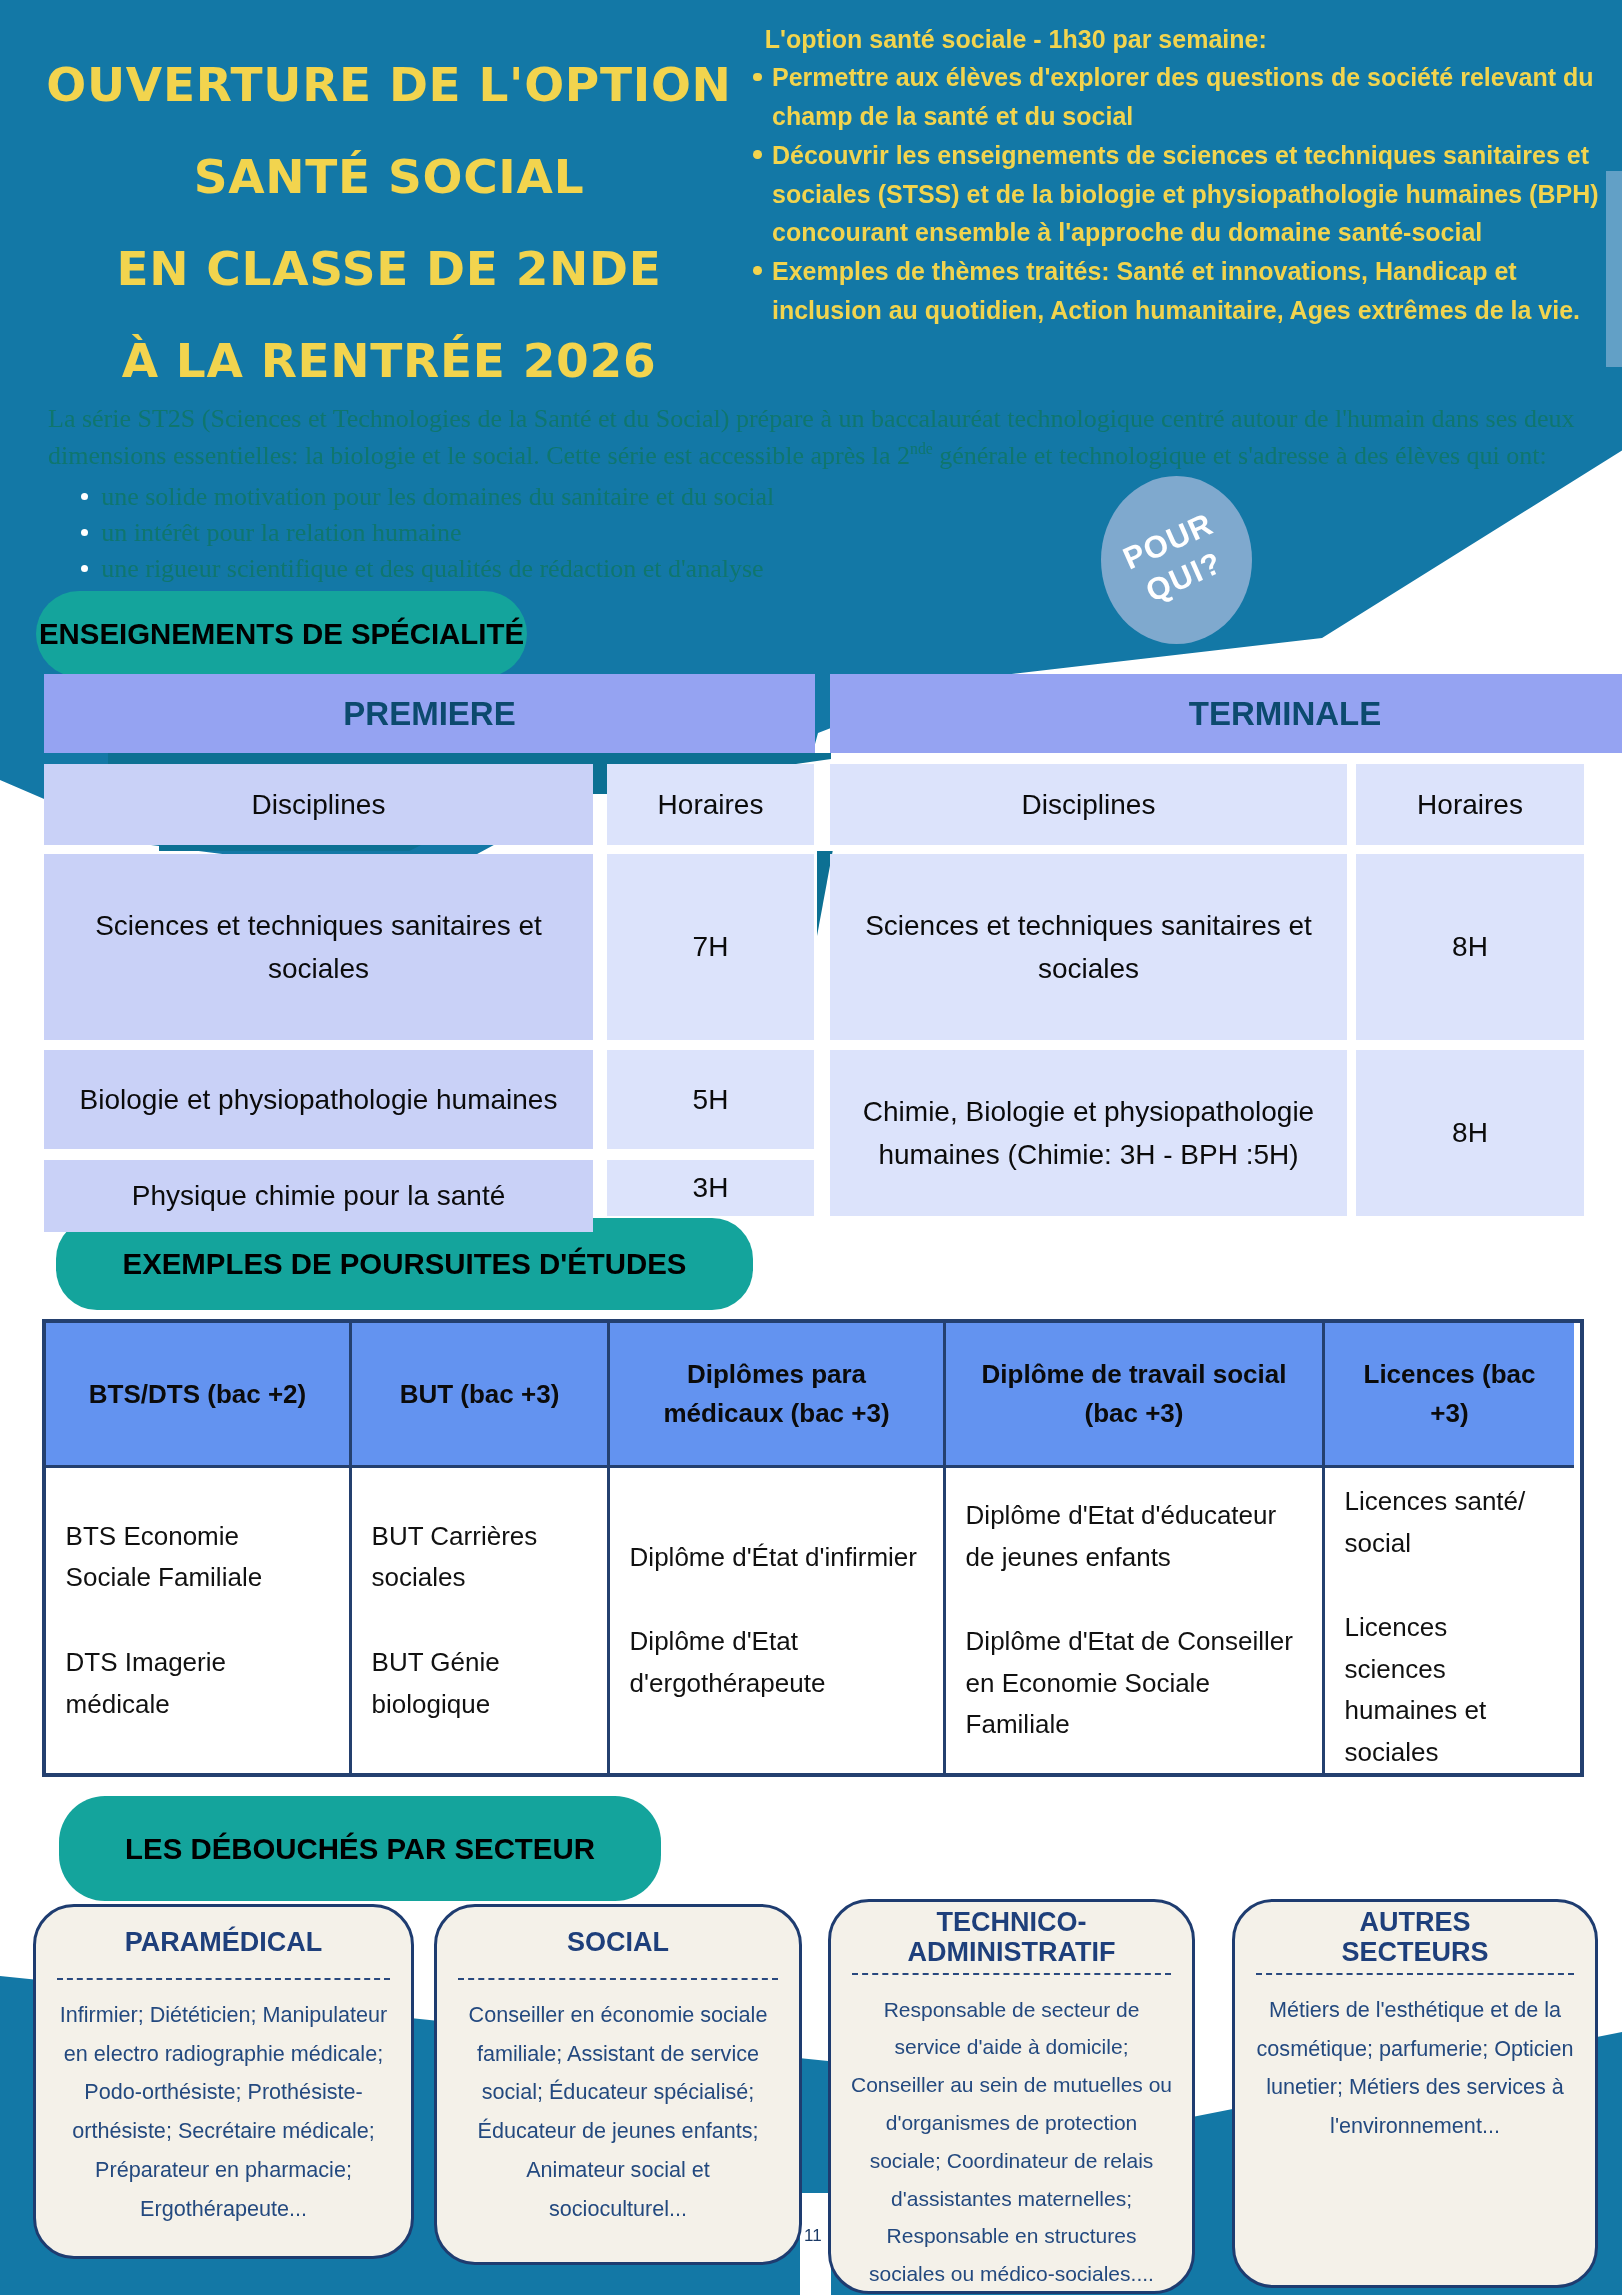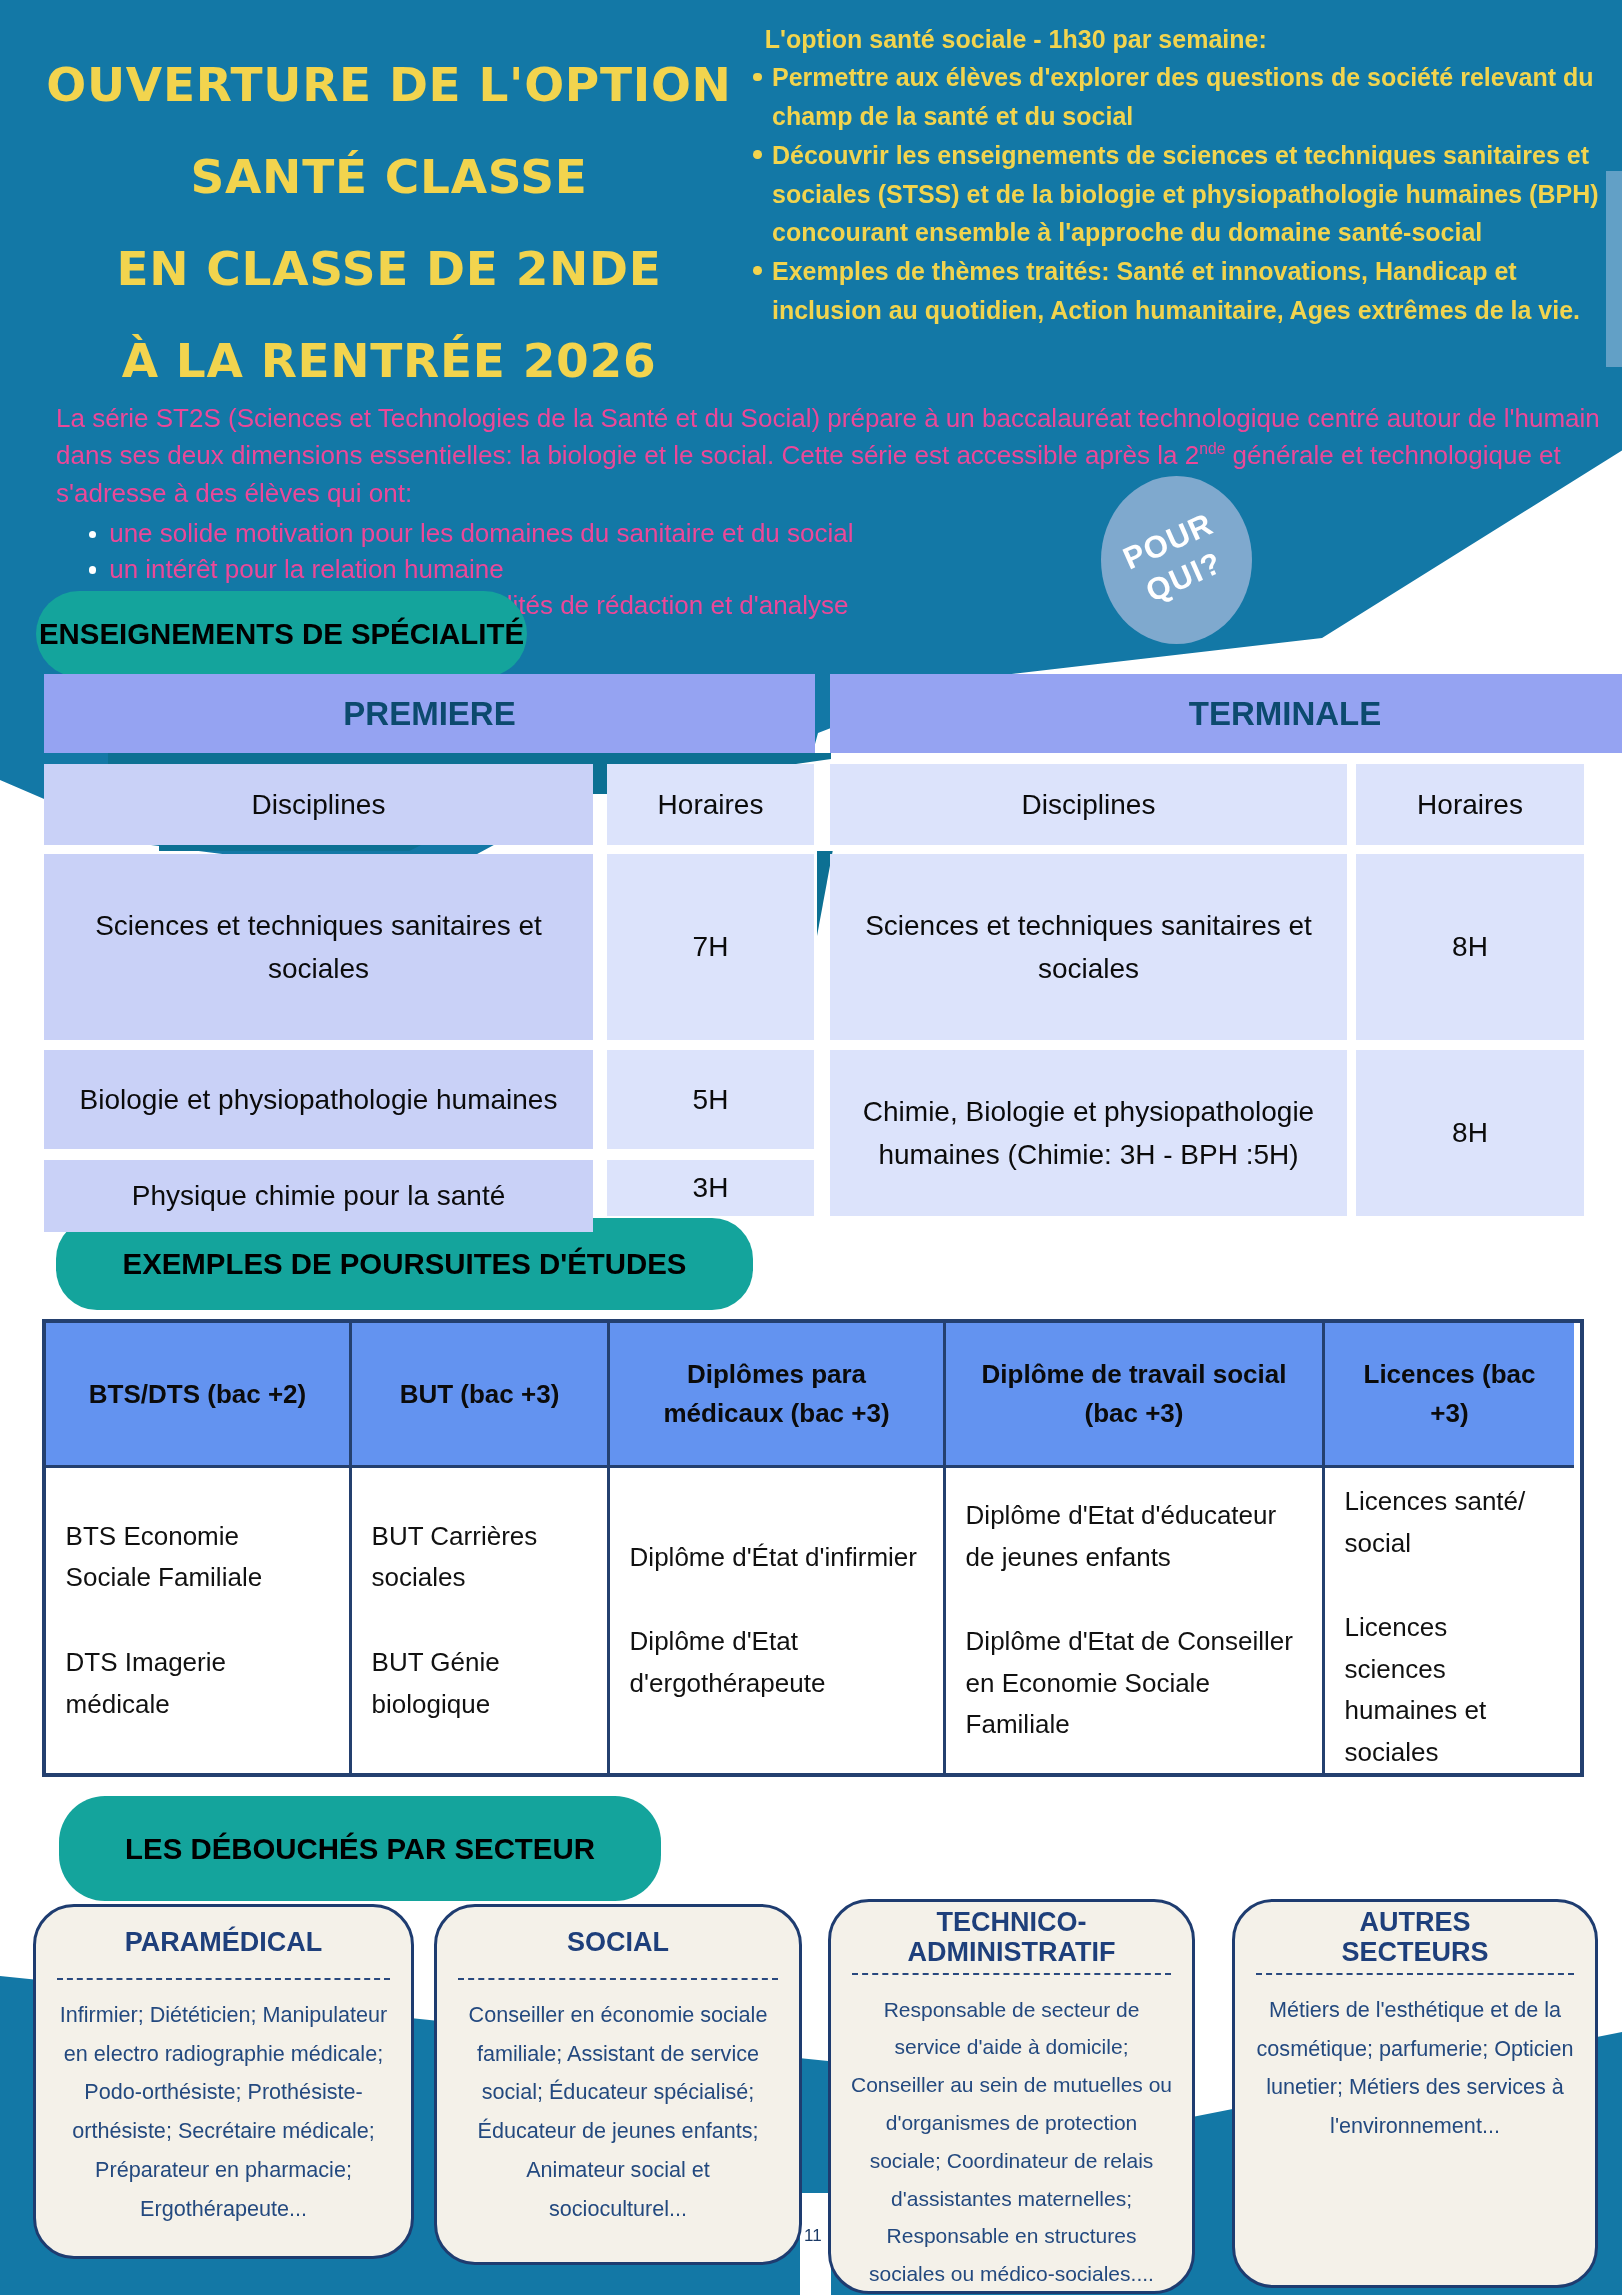--- a/index.html
+++ b/index.html
@@ -28,21 +28,21 @@
   .title-block{left:39px;top:38px;width:700px;z-index:2;text-align:center;color:#f2d44e;
     font-family:"DejaVu Sans",sans-serif;font-weight:800;font-size:47px;letter-spacing:0.7px;}
   .title-line{height:92px;display:flex;align-items:center;justify-content:center;white-space:nowrap;}
 
   .opt-block{left:753px;top:19.6px;width:847px;z-index:2;color:#f2d44e;font-weight:bold;
     font-size:25px;line-height:1.55;}
   .opt-line{display:flex;align-items:flex-start;}
   .opt-intro{margin-left:11.8px;}
   .dot{flex:0 0 auto;width:8.5px;height:8.5px;border-radius:50%;background:#f2d44e;margin:14.4px 10.5px 0 0;}
 
-  .about-block{left:56px;top:400px;width:1544px;z-index:2;color:#ec4899;font-size:26px;line-height:1.44;}
+  .about-block{left:48px;top:400px;width:1544px;z-index:2;color:#0f766e;font-size:26px;line-height:1.44;font-family:Liberation Serif, serif;}
   .about-block sup{font-size:15.7px;}
   .about-bullets{margin-top:3.9px;}
   .ab-line{display:flex;align-items:flex-start;margin-left:33px;line-height:1.38;}
   .wdot{flex:0 0 auto;width:7.2px;height:7.2px;border-radius:50%;background:#ffffff;margin:14.4px 13px 0 0;}
 
   .pour-qui{left:1101px;top:476px;width:151px;height:168px;border-radius:50%;background:#7fa9ce;
     z-index:1;display:flex;align-items:center;justify-content:center;}
   .pour-qui-inner{transform:rotate(-24deg);color:#ffffff;font-weight:bold;font-size:31px;
     letter-spacing:1.3px;text-align:center;line-height:1.25;}
 
@@ -95,21 +95,21 @@
   <div class="abs bg-bottom-right"></div>
   <div class="abs accent wedgeA"></div>
   <div class="abs accent wedgeA2"></div>
   <div class="abs accent sliverB"></div>
   <div class="abs accent wedgeC"></div>
   <div class="abs accent sliverD"></div>
   <div class="abs white-notch"></div>
 
   <div class="abs title-block">
     <div class="title-line">OUVERTURE DE L'OPTION</div>
-    <div class="title-line">SANTÉ CLASSE</div>
+    <div class="title-line">SANTÉ SOCIAL</div>
     <div class="title-line">EN CLASSE DE 2NDE</div>
     <div class="title-line">À LA RENTRÉE 2026</div>
   </div>
 
   <div class="abs opt-block">
     <div class="opt-line opt-intro">L'option santé sociale - 1h30 par semaine:</div>
     <div class="opt-line">
       <span class="dot"></span>
       <span>Permettre aux élèves d'explorer des questions de société relevant du champ de la santé et du social</span>
     </div>

